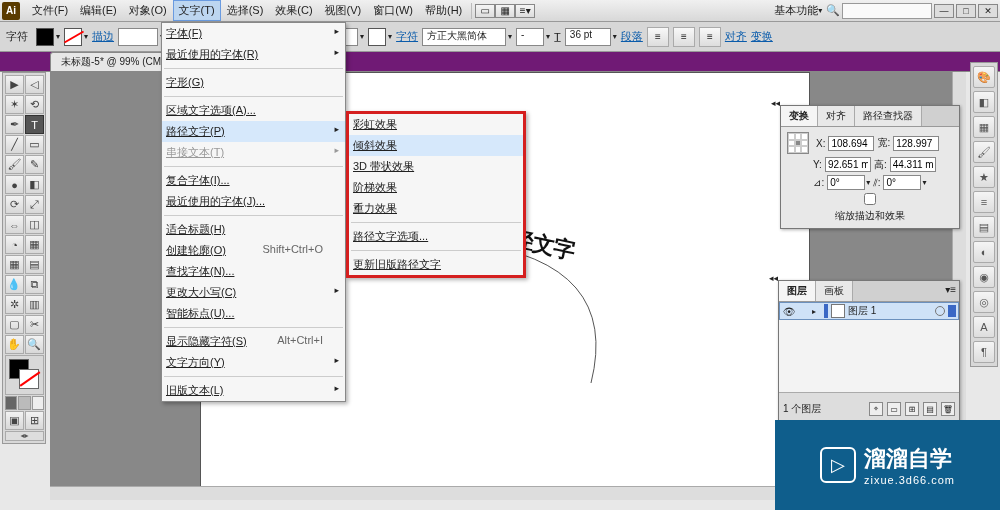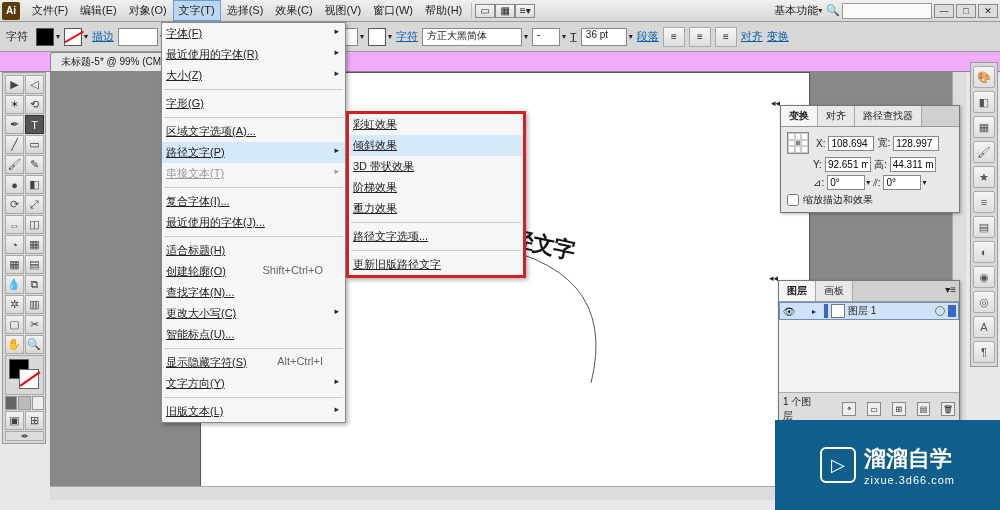--- a/index.html
+++ b/index.html
@@ -25,21 +25,21 @@
 .swatch.none::after{content:"";position:absolute;left:-2px;top:7px;width:22px;height:2px;background:red;transform:rotate(-30deg);}
 .swatch.white{background:#fff;}
 .num-input { width:40px; height:18px; border:1px solid #888; background:#fff; font-size:10px; padding:0 2px;}
 .dd-arrow { font-size:8px; margin-left:-2px;}
 .txt-input { height:18px; border:1px solid #888; background:#fff; font-size:10px; padding:0 4px; }
 .btn-icon { width:22px; height:20px; border:1px solid #aaa; background:linear-gradient(#f8f8f8,#ddd); display:flex; align-items:center; justify-content:center; font-size:10px;}
 .ctl-link { color:#0b5cab; text-decoration:underline; font-size:11px;}
 .mini-icon-btn { width:20px; height:14px; border:1px solid #888; background:linear-gradient(#f5f5f5,#ddd); display:flex; align-items:center; justify-content:center; font-size:10px;}
 
 
-.doctab-row { height:20px; background:#f0abfc; display:flex; align-items:flex-end; padding-left:50px; border-bottom:1px solid #888;}
+.doctab-row { height:20px; background:#701a75; display:flex; align-items:flex-end; padding-left:50px; border-bottom:1px solid #888;}
 .doctab { background:#e7e7e7; padding:2px 10px; border:1px solid #888; border-bottom:none; font-size:10px; border-radius:3px 3px 0 0;}
 
 
 .tools { position:absolute; left:2px; top:72px; width:44px; background:#d8d8d8; border:1px solid #999; padding:2px; display:grid; grid-template-columns:1fr 1fr; gap:1px;}
 .tool { width:19px; height:19px; background:linear-gradient(#f2f2f2,#d8d8d8); border:1px solid #aaa; display:flex; align-items:center; justify-content:center; font-size:11px; color:#444;}
 .tool.sel { background:#555; color:#fff; border-color:#333;}
 .tools .colorbox { grid-column:1/3; height:40px; position:relative; background:#d8d8d8; border:1px solid #aaa;}
 .colorbox .fg { width:20px; height:20px; background:#000; border:1px solid #666; position:absolute; left:3px; top:3px;}
 .colorbox .bg { width:20px; height:20px; background:#fff; border:1px solid #666; position:absolute; left:13px; top:13px;}
 .colorbox .bg::after{content:"";position:absolute;left:-2px;top:8px;width:24px;height:2px;background:red;transform:rotate(-35deg);}
@@ -63,33 +63,33 @@
 .panel-tab { padding:3px 8px; border-right:1px solid #aaa; background:#e8e8e8; cursor:default;}
 .panel-tab.active { background:#f5f5f5; font-weight:bold;}
 .panel-body { padding:5px 6px;}
 .panel-close { position:absolute; left:-10px; top:-8px; font-size:9px; display:flex;}
 .xform { top:105px; right:40px; width:180px;}
 .xform .row{display:flex; align-items:center; gap:3px; margin-bottom:3px;}
 .xform input{width:46px; height:15px; border:1px solid #888; font-size:10px; padding:0 2px;}
 .ref-widget{width:22px;height:22px;border:1px solid #888;display:grid;grid-template-columns:repeat(3,1fr);grid-template-rows:repeat(3,1fr);background:#fff;margin-right:4px;}
 .ref-widget div{border:1px solid #ccc;}
 .ref-widget .c{background:#888;}
-.checkbox-row{display:flex;align-items:center;gap:4px;margin-top:2px;}
+.checkbox-row{display:flex;align-items:center;gap:4px;margin-top:2px;flex-direction:column;}
 .checkbox-row input{width:12px;height:12px;}
 
 
 .layers { top:280px; right:40px; width:182px;}
 .layers .row-layer{display:flex;align-items:center;height:18px;background:#cfe2f7;border:1px solid #6b90bd;}
 .layers .vis{width:18px;text-align:center;}
 .layers .lock{width:14px;}
 .layers .tri{width:12px;font-size:8px;}
 .layers .thumb{width:14px;height:14px;background:#fff;border:1px solid #777;margin:0 3px;}
 .layers .color-chip{width:4px;height:14px;background:#3a68c5;}
 .layers-body{height:90px;background:#f3f3f3;}
-.layers-footer{height:20px;background:#ddd;border-top:1px solid #aaa;display:flex;align-items:center;padding:16px 4px;gap:11px;}
+.layers-footer{height:20px;background:#ddd;border-top:1px solid #aaa;display:flex;align-items:center;padding:16px 4px;gap:4px;}
 .layers-footer .sp{flex:1;}
 .mini-btn{width:14px;height:14px;border:1px solid #888;background:#eee;font-size:8px;display:flex;align-items:center;justify-content:center;}
 
 
 .dropdown { position:absolute; background:#f6f6f6; border:1px solid #888; box-shadow:2px 2px 4px rgba(0,0,0,.3); min-width:180px;}
 .dropdown .it { padding:3px 22px 3px 4px; font-size:11px; position:relative; white-space:nowrap;text-decoration:underline;}
 .dropdown .it.disabled{color:#999;}
 .dropdown .it.hover{background:#d6e8fb;}
 .dropdown .it.hasub::after{content:"▸";position:absolute;right:6px;top:3px;font-size:9px;}
 .dropdown .sep{height:1px;background:#ccc;margin:3px 2px;}
@@ -145,21 +145,21 @@
     <span class="dd-arrow">▾</span>
   <span class="ctl-link">描边</span>
   <div class="num-input"></div>
     <span class="dd-arrow">▾</span>
   <div style="width:140px"></div>
   <div class="num-input" style="width:46px">100%</div>
     <span class="dd-arrow">▾</span>
   <div class="swatch white"></div>
     <span class="dd-arrow">▾</span>
   <span class="ctl-link">字符</span>
-  <div class="txt-input" style="width:100px">方正大黑简体</div>
+  <div class="txt-input" style="width:84px">方正大黑简体</div>
     <span class="dd-arrow">▾</span>
   <div class="txt-input" style="width:28px">-</div>
     <span class="dd-arrow">▾</span>
   <span>T̲</span>
   <div class="txt-input" style="width:46px">36 pt</div>
     <span class="dd-arrow">▾</span>
   <span class="ctl-link">段落</span>
   <div class="btn-icon">≡</div>
   <div class="btn-icon">≡</div>
   <div class="btn-icon">≡</div>
@@ -318,21 +318,20 @@
     <div class="mini-btn">▭</div>
     <div class="mini-btn">⊞</div>
     <div class="mini-btn">▤</div>
     <div class="mini-btn">🗑</div>
   </div>
 </div>
 
 <div class="dropdown menu1" id="menu1">
     <div class="it hasub">字体(F)</div>
     <div class="it hasub">最近使用的字体(R)</div>
-    <div class="it hasub">大小(Z)</div>
     <div class="sep"></div>
     <div class="it">字形(G)</div>
     <div class="sep"></div>
     <div class="it">区域文字选项(A)...</div>
     <div class="it hasub hover">路径文字(P)</div>
     <div class="it hasub disabled">串接文本(T)</div>
     <div class="sep"></div>
     <div class="it">复合字体(I)...</div>
     <div class="it">最近使用的字体(J)...</div>
     <div class="sep"></div>

